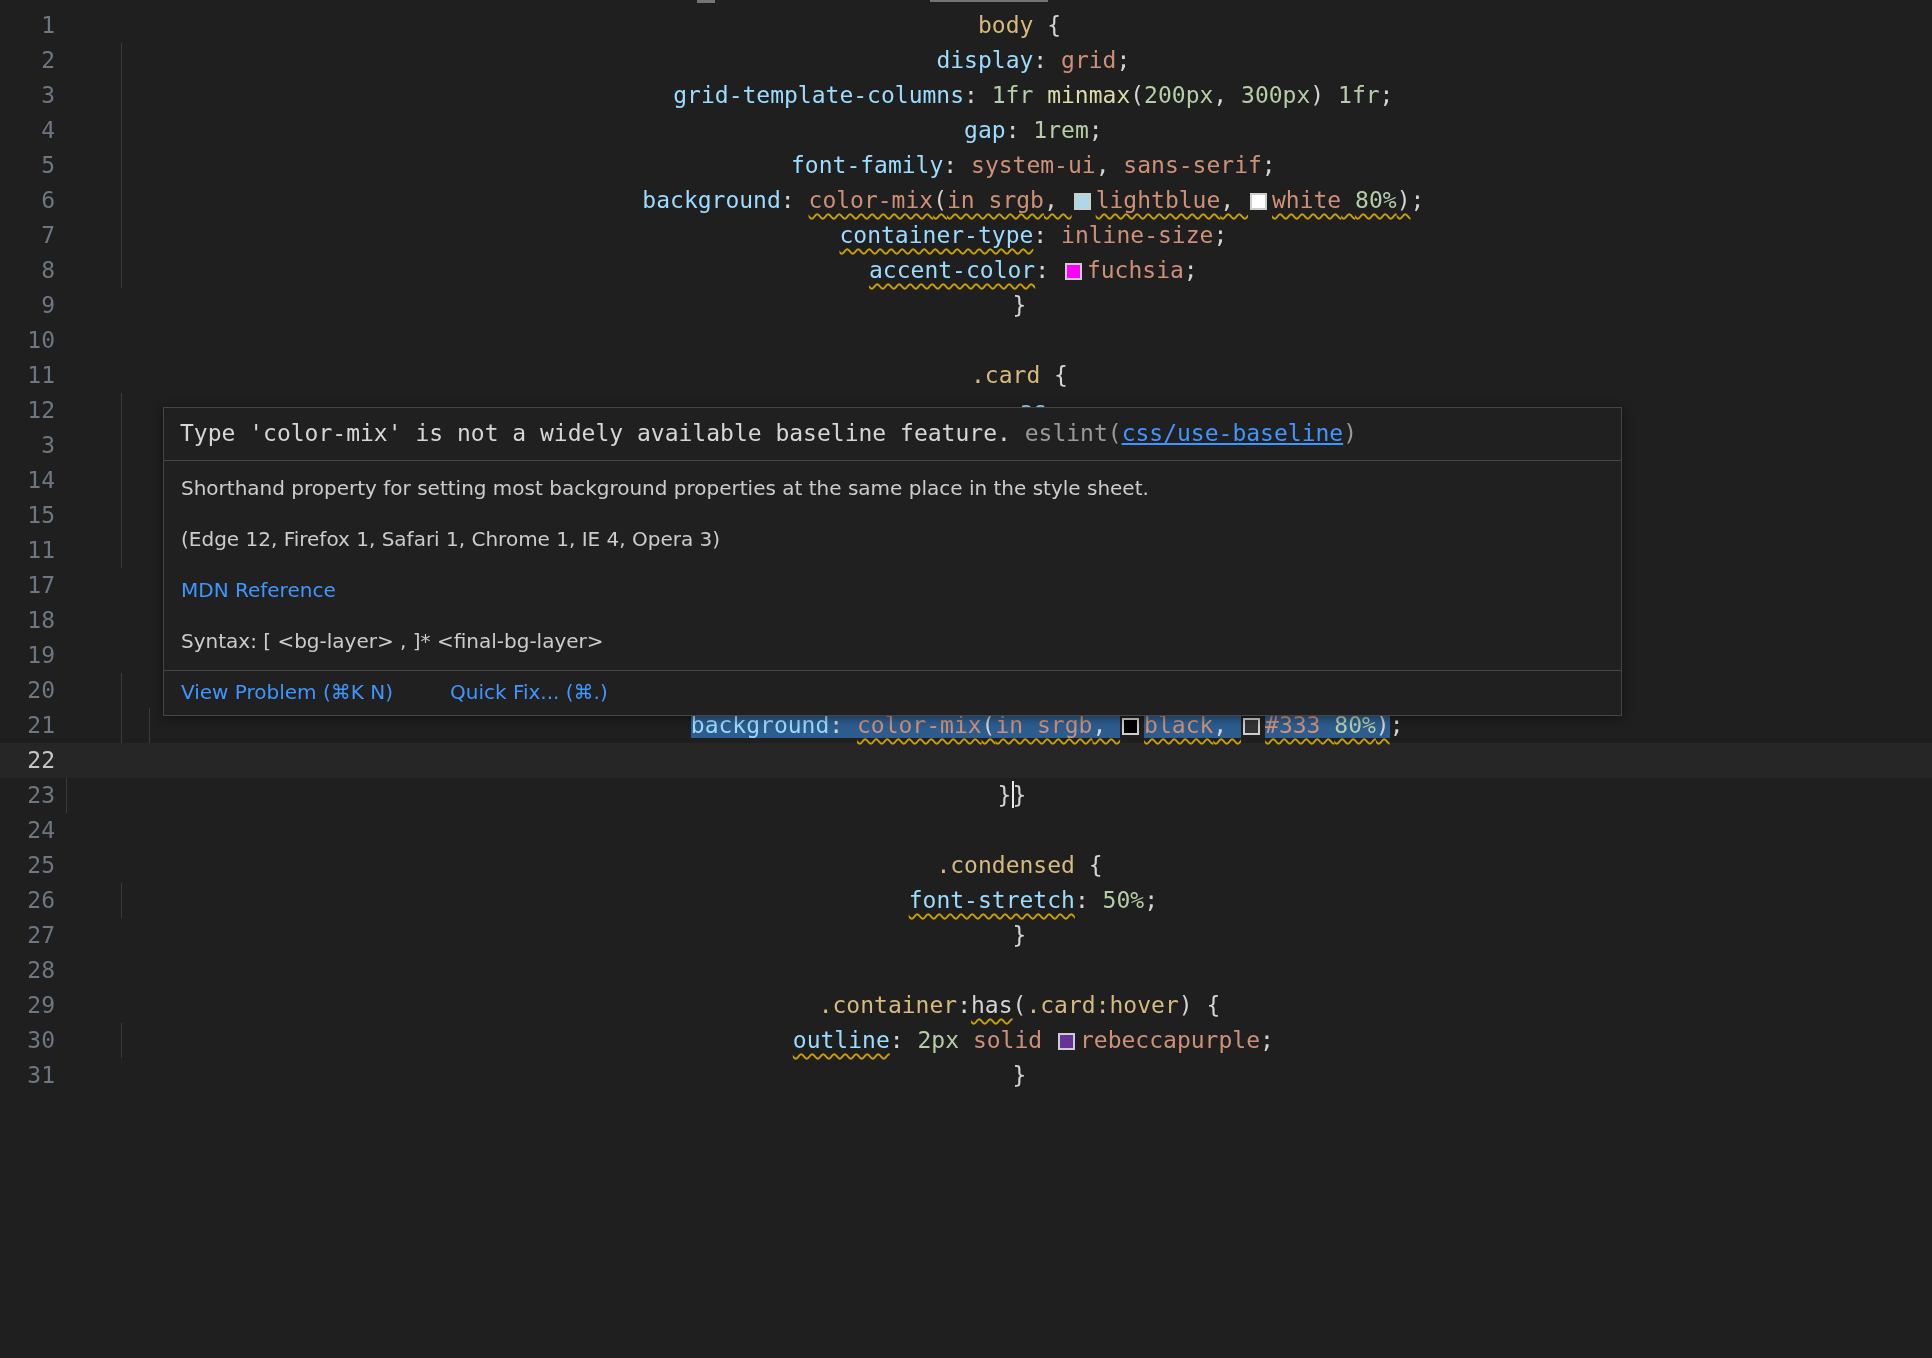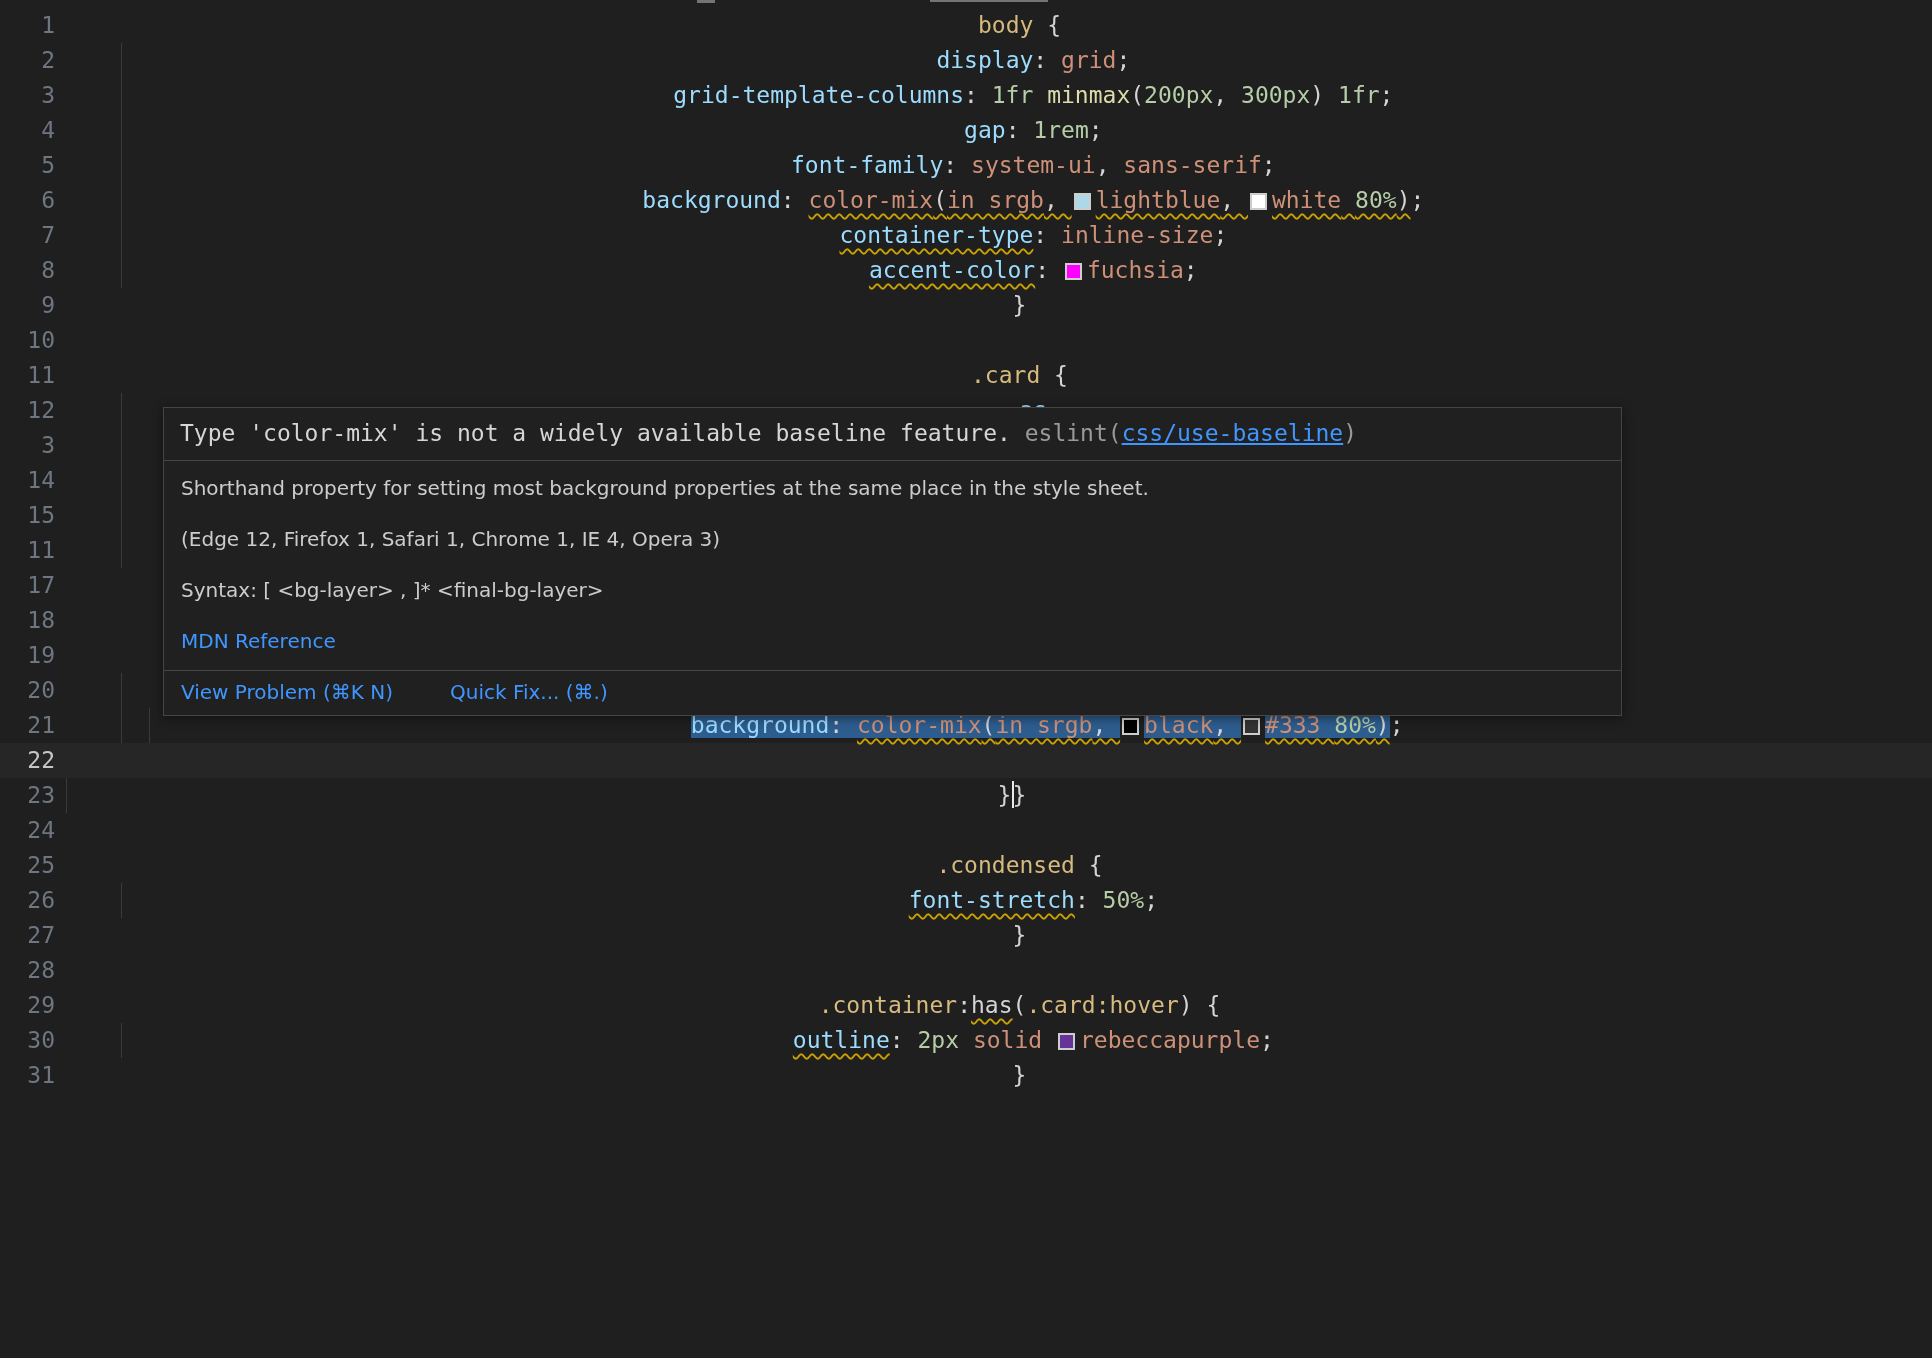--- a/index.html
+++ b/index.html
@@ -217,22 +217,22 @@
     </div>
 
   <div class="hover-popup">
     <div class="diag-row"><span>Type 'color-mix' is not a widely available baseline feature. </span><span class="diag-src"><span>eslint(</span><span class="lnk u">css/use-baseline</span><span>)</span></span></div>
 
     <div class="sep"></div>
 
     <div class="docs">
       <p>Shorthand property for setting most background properties at the same place in the style sheet.</p>
       <p>(Edge 12, Firefox 1, Safari 1, Chrome 1, IE 4, Opera 3)</p>
+      <p><span class="lnk">MDN Reference</span></p>
       <p>Syntax: [ &lt;bg-layer&gt; , ]* &lt;final-bg-layer&gt;</p>
-      <p><span class="lnk">MDN Reference</span></p>
     </div>
 
     <div class="sep"></div>
 
     <div class="actions">
       <span class="lnk">View Problem (⌘K N)</span>
       <span class="lnk">Quick Fix... (⌘.)</span>
     </div>
   </div>
 

